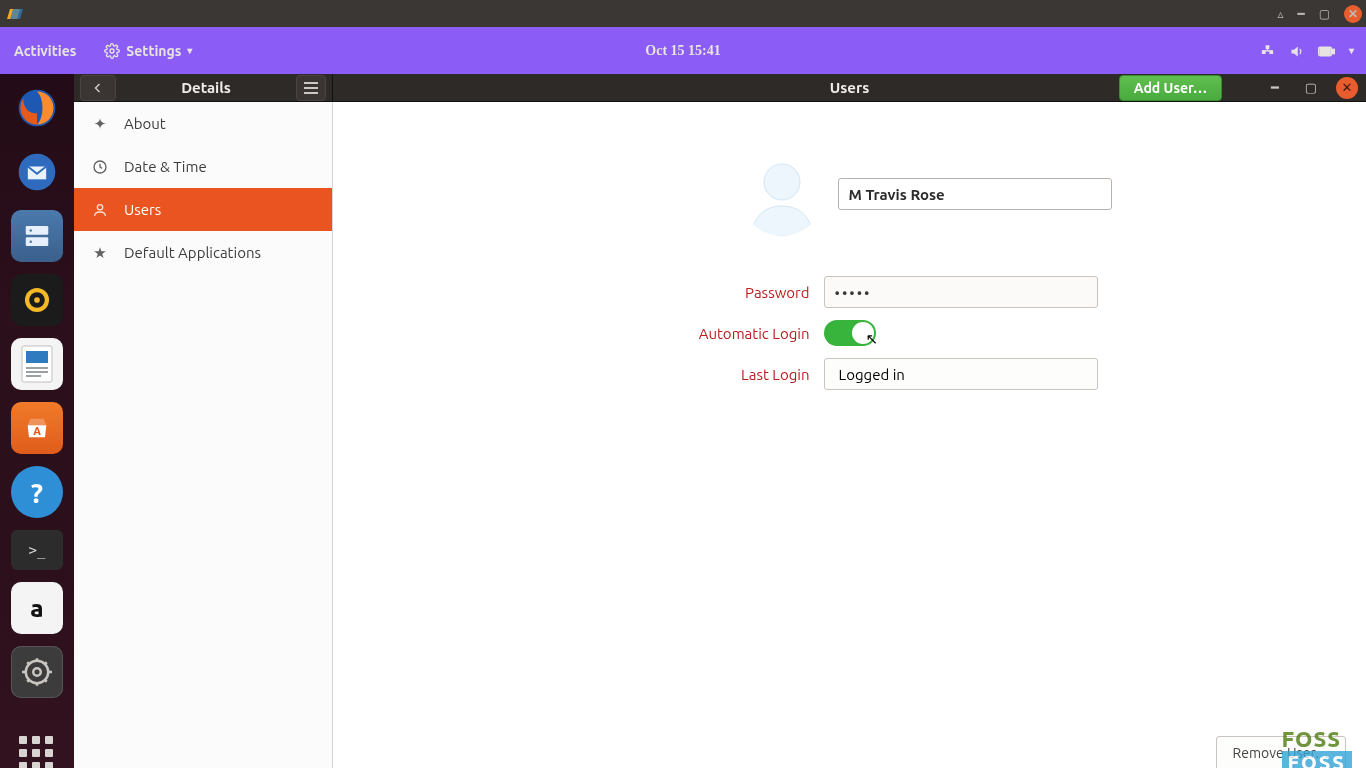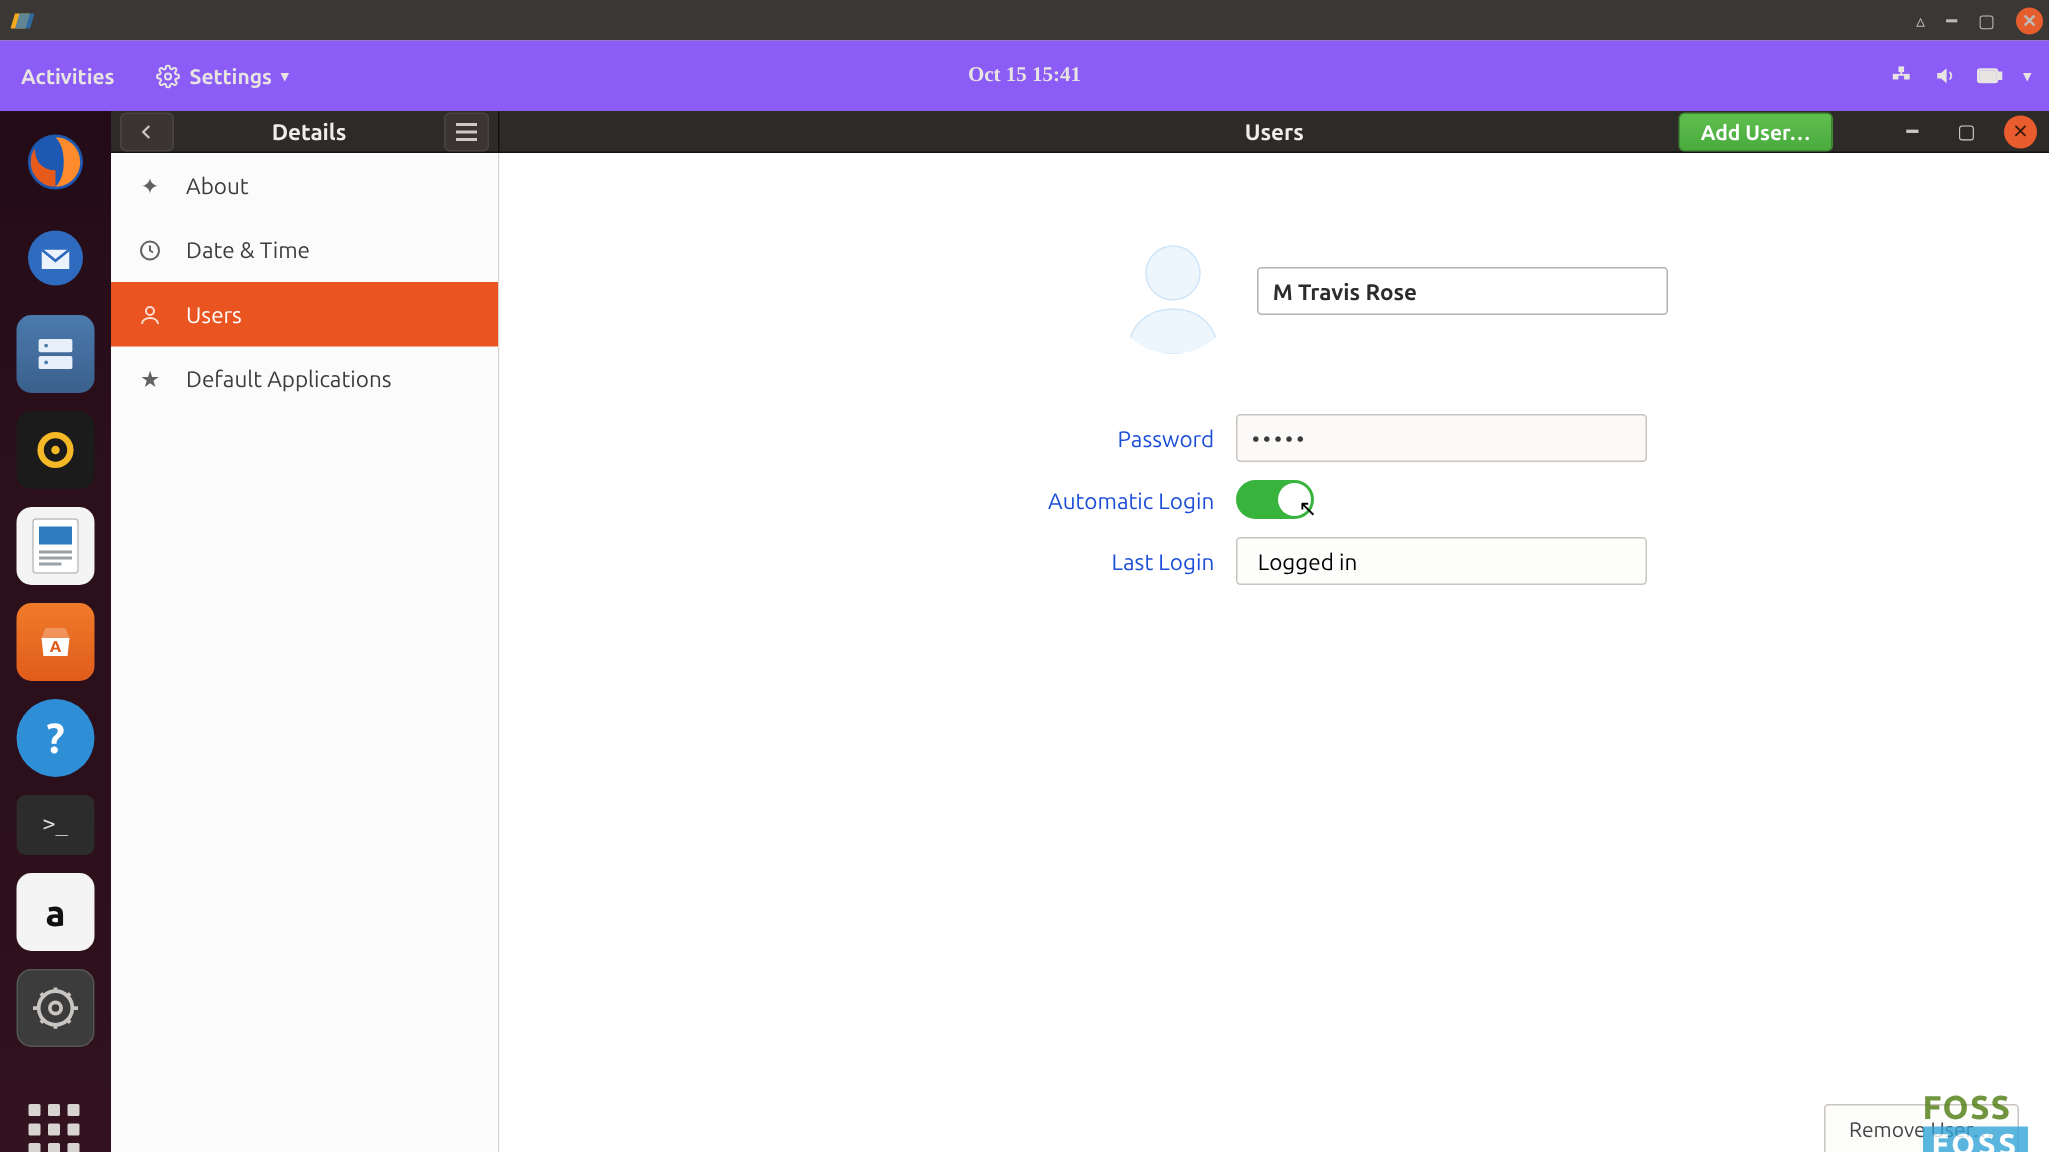--- a/index.html
+++ b/index.html
@@ -48,21 +48,21 @@
   .hdr-right .win-ctrls .wc.cls { background:#e85c2e; color:#3a1a0d;}
   
   .win-body { flex:1; display:flex; background:#fff;}
   .sidebar { width:259px; background:#fbfbfb; border-right:1px solid #d9d5d2;}
   .sb-item { height:43px; display:flex; align-items:center; gap:14px; padding-left:16px; font-size:15px; color:#3c3c3c; cursor:pointer;}
   .sb-item.active { background:#e95420; color:#fff;}
   .sb-item .ic { width:20px; display:flex; justify-content:center; color:inherit; opacity:.8;}
   .content { flex:1; position:relative; background:#fff;}
   .userbox { position:absolute; left:50%; transform:translateX(-50%); top:50px; width:720px;}
   .row { display:flex; align-items:center; margin-bottom:12px;}
-  .row .lab { width:334px; text-align:right; padding-right:14px; color:#1d4ed8; font-size:15px;}
+  .row .lab { width:334px; text-align:right; padding-right:14px; color:#b91c1c; font-size:15px;}
   .row .control { width:274px;}
   .avatar { width:84px; height:84px; border-radius:50%; margin-left:250px; margin-bottom:0; display:flex; align-items:flex-end; justify-content:center; overflow:hidden;}
   .name-input { position:absolute; left:348px; top:26px; width:274px; height:32px; border:1px solid #b7b2ad; border-radius:3px; padding:0 10px; font-size:15px; font-weight:700; color:#2c2c2c;}
   .pwd-box { width:274px; height:32px; border:1px solid #c9c4bf; background:#fbfaf9; border-radius:3px; padding:0 10px; font-size:15px; letter-spacing:2px; color:#3a3a3a; display:flex; align-items:center; cursor:pointer;}
   .toggle { width:52px; height:26px; border-radius:13px; background:#38b43d; position:relative; cursor:pointer;}
   .toggle .knob { position:absolute; right:2px; top:2px; width:22px; height:22px; border-radius:50%; background:#fff;}
   .cursor { position:absolute; left:391px; top:195px; font-size:15px; color:#000; pointer-events:none;}
   .last-box { width:274px; height:32px; border:1px solid #c9c4bf; background:#fdfdfc; border-radius:3px; padding:0 14px; font-size:15px; display:flex; align-items:center;}
   .remove { position:absolute; right:20px; bottom:16px; height:34px; padding:0 16px; border:1px solid #c9c4bf; border-radius:3px; background:#fdfdfc; font-size:14px; color:#444; cursor:pointer;}
   .watermark { position:absolute; right:14px; bottom:12px; pointer-events:none; opacity:.8;}

